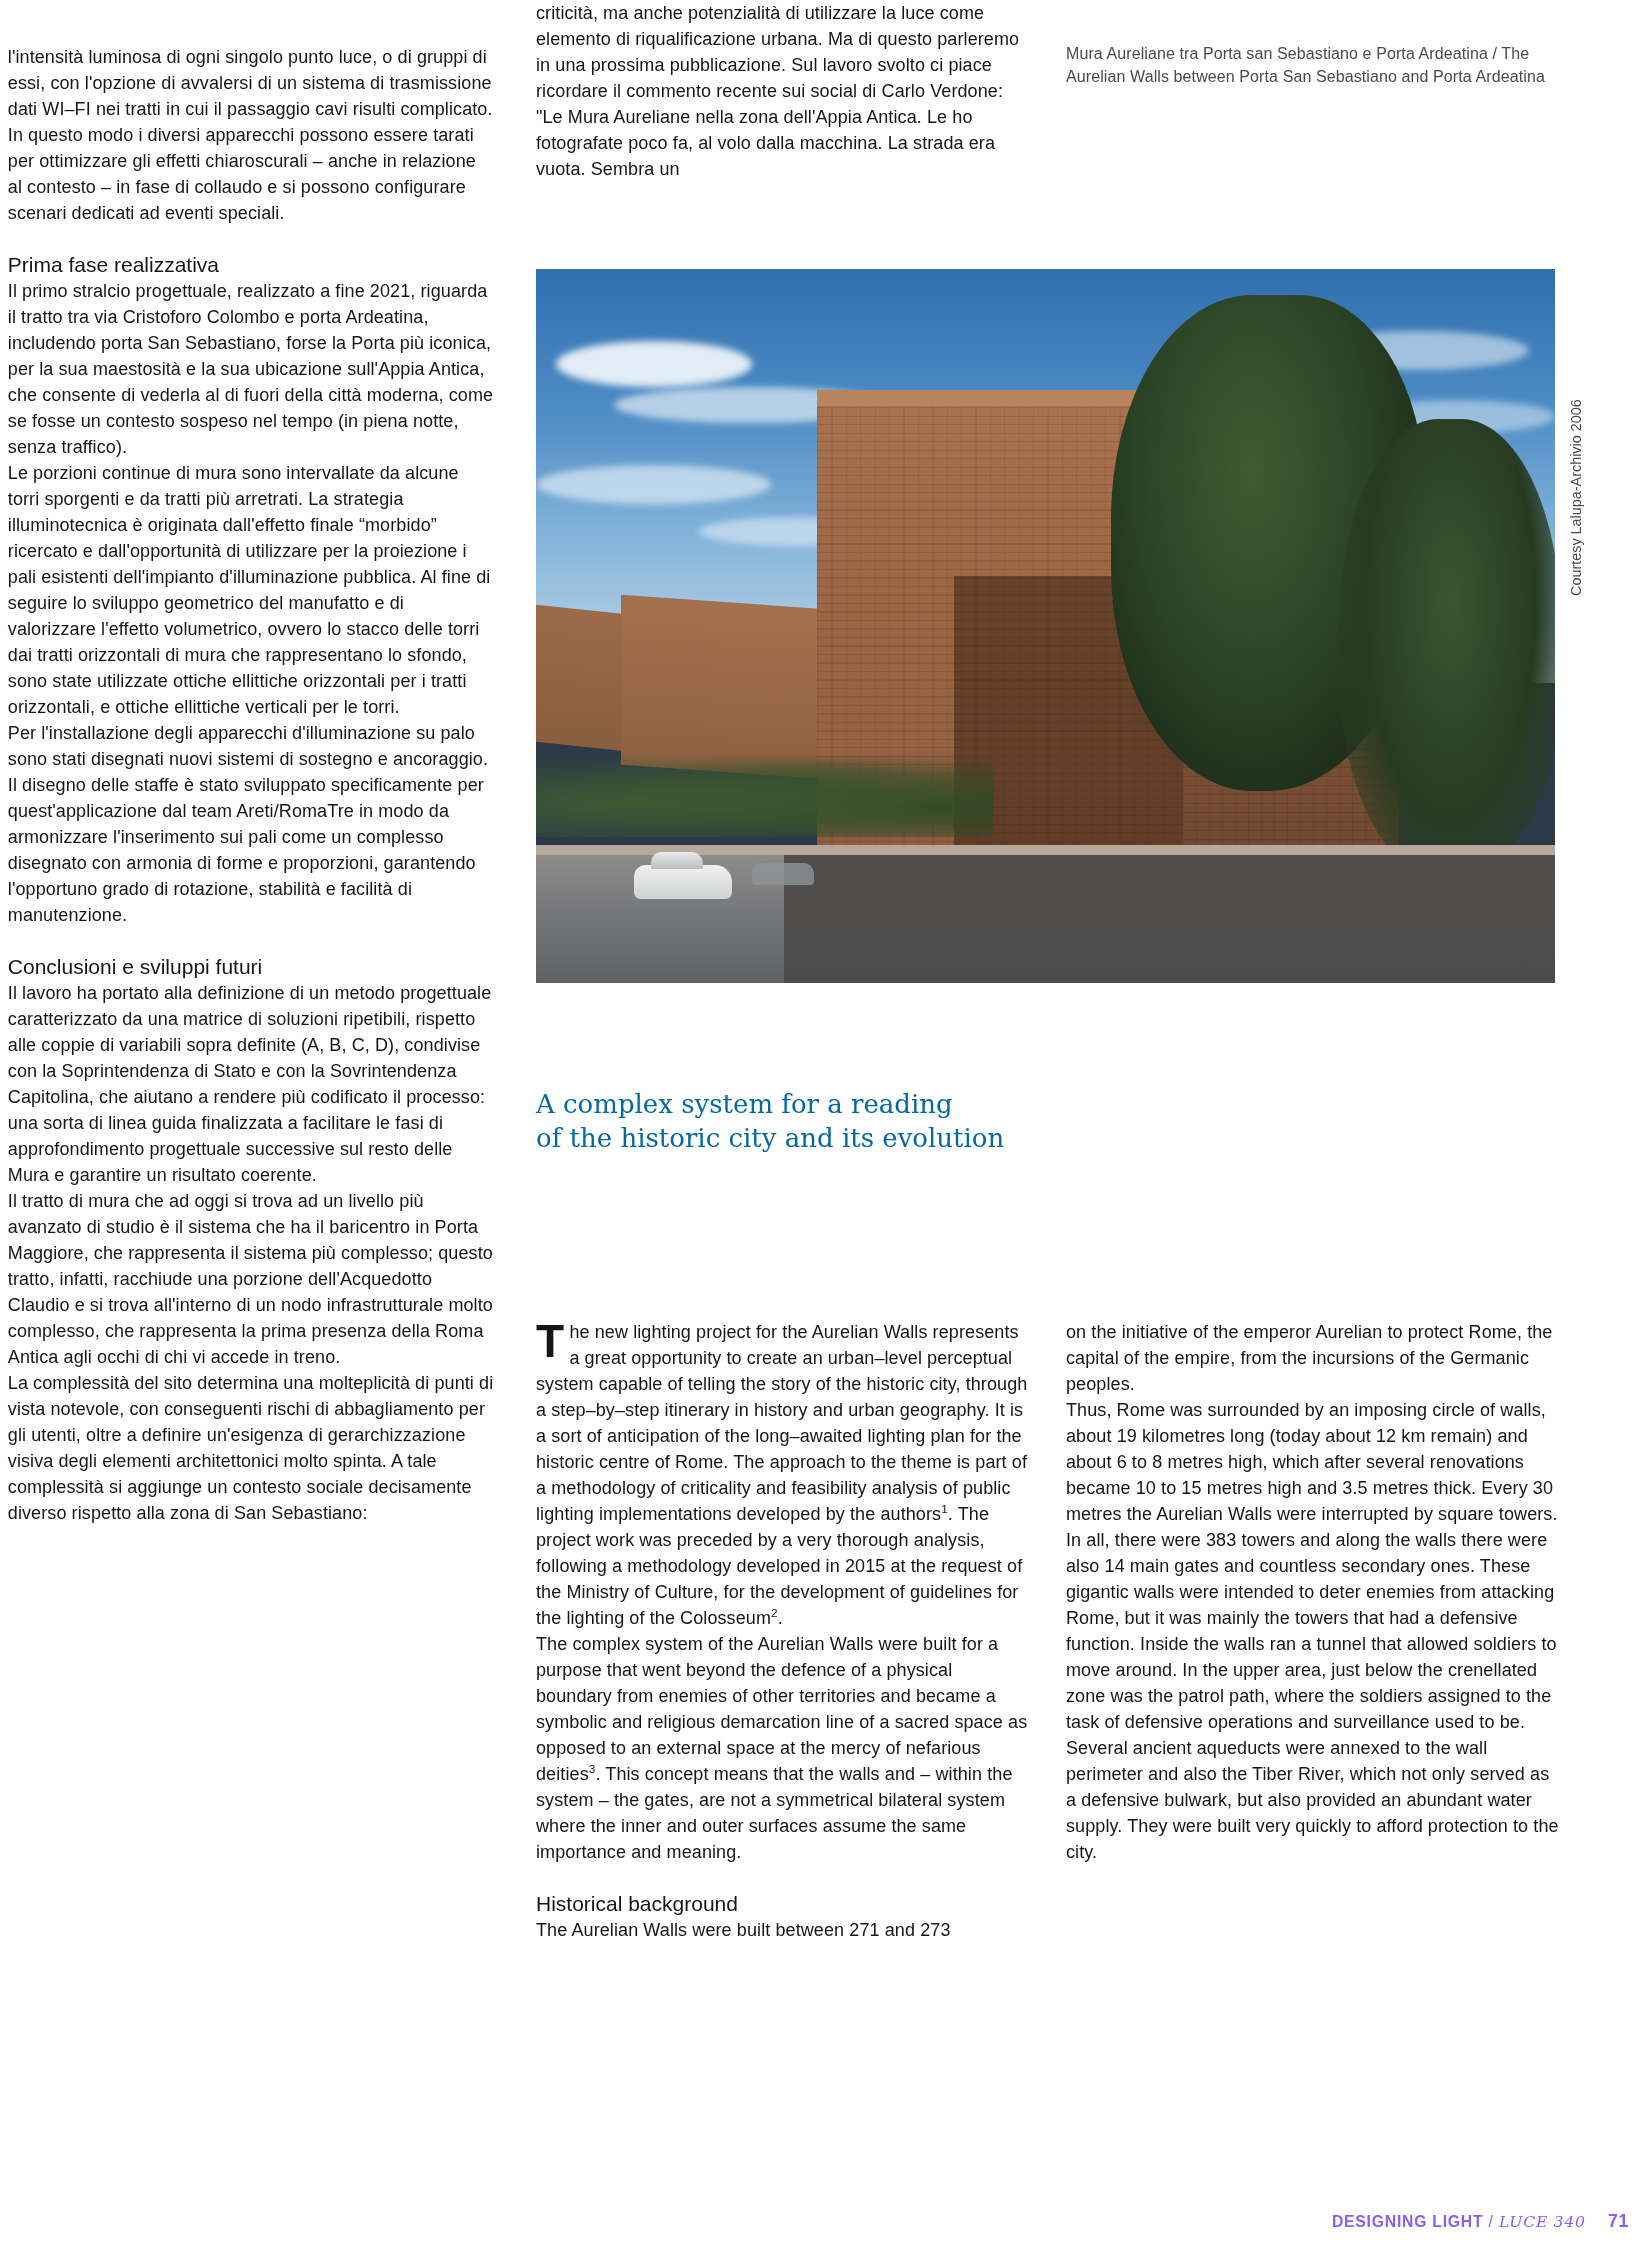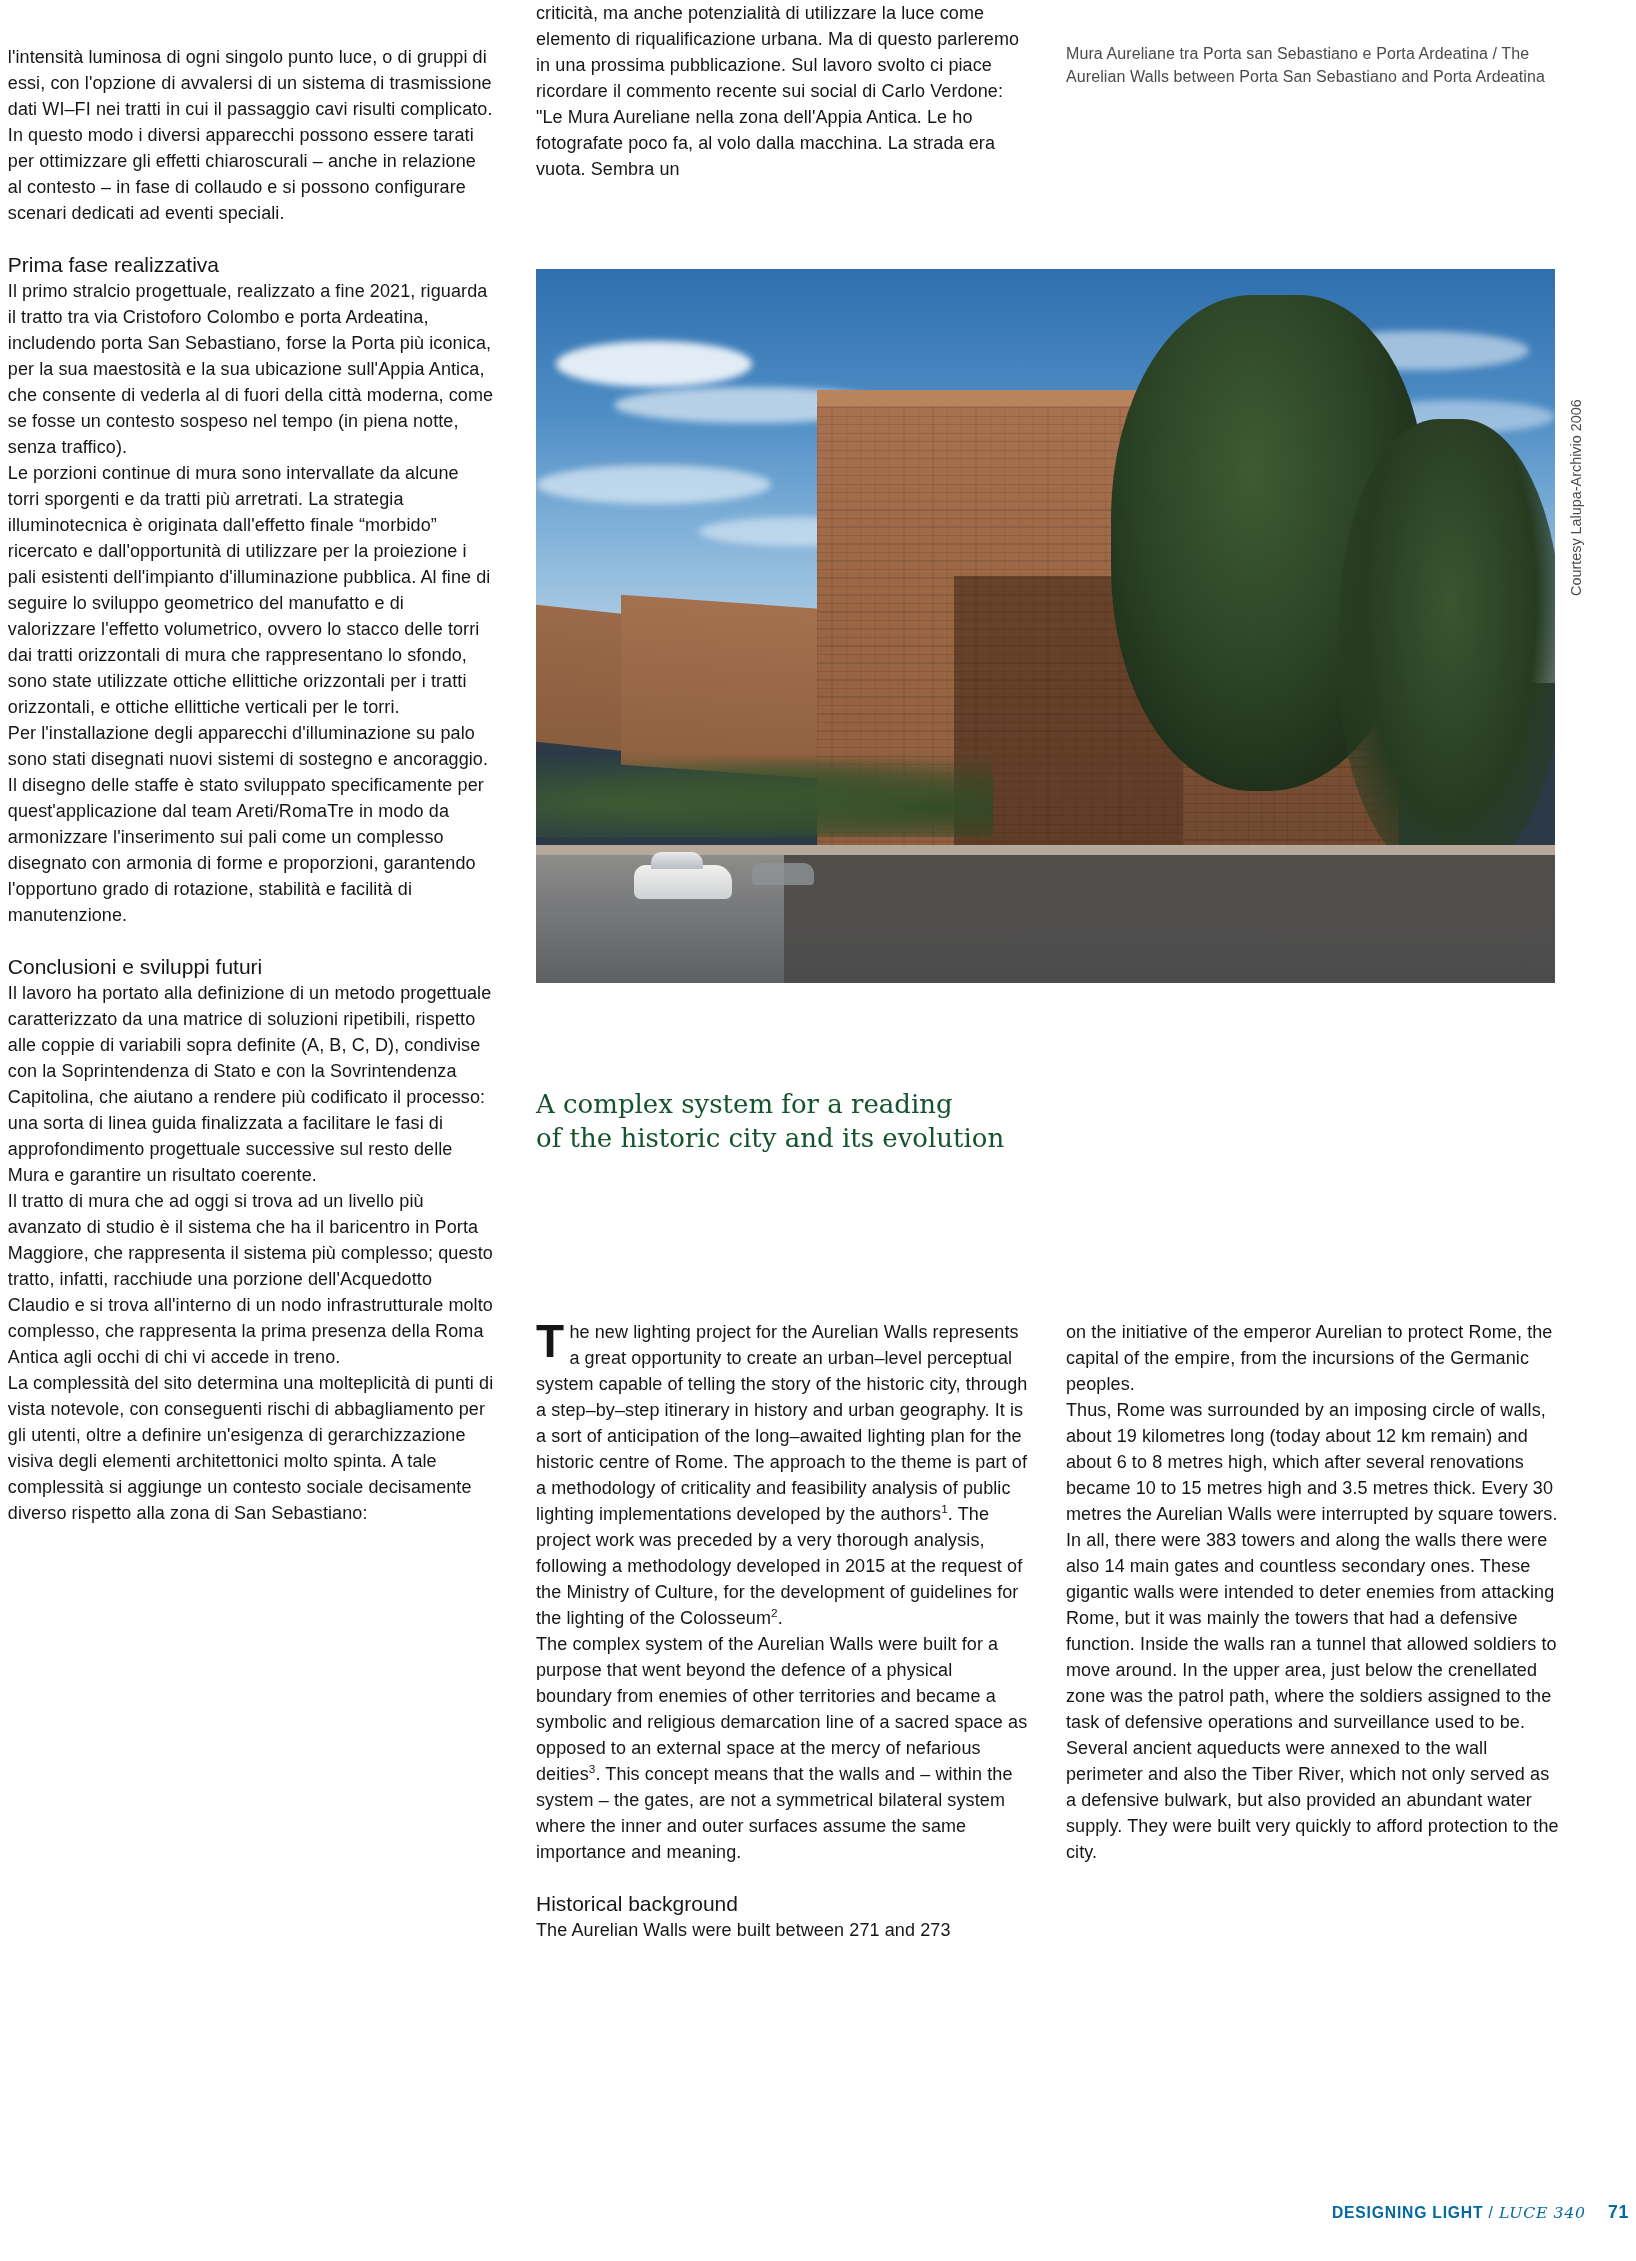--- a/index.html
+++ b/index.html
@@ -198,21 +198,21 @@
     line-height: 56px;
     color: #1aa7df;
     letter-spacing: -0.3px;
   }
   h2.deck {
     margin: 11.8px 0 0 0;
     font-family: "DejaVu Serif", serif;
     font-weight: normal;
     font-size: 26px;
     line-height: 34px;
-    color: #14532d;
+    color: #0369a1;
   }
 
   
   .body-mid {
     position: absolute;
     left: 536px;
     top: 1319px;
     width: 496px;
   }
   .body-right {
@@ -235,24 +235,24 @@
   
   .footer {
     position: absolute;
     left: 0; right: 0;
     top: 2202px;
     height: 33px;
   }
   .footer-inner {
     position: absolute;
     right: 7.8px;
-    top: 0;
+    top: 9px;
     font-size: 15.7px;
     letter-spacing: 0.8px;
-    color: #0369a1;
+    color: #8b5cf6;
     margin-left: 20px;
   }
   .footer-inner .brand { font-weight: bold; }
   .footer-inner .mag { font-family: "DejaVu Serif", serif; font-style: italic; }
   .footer-inner .pg { font-weight: bold; margin-left: 17px; font-size: 17.6px;}
   .nowrap { white-space: nowrap; }
 </style>
 </head>
 <body>
 

